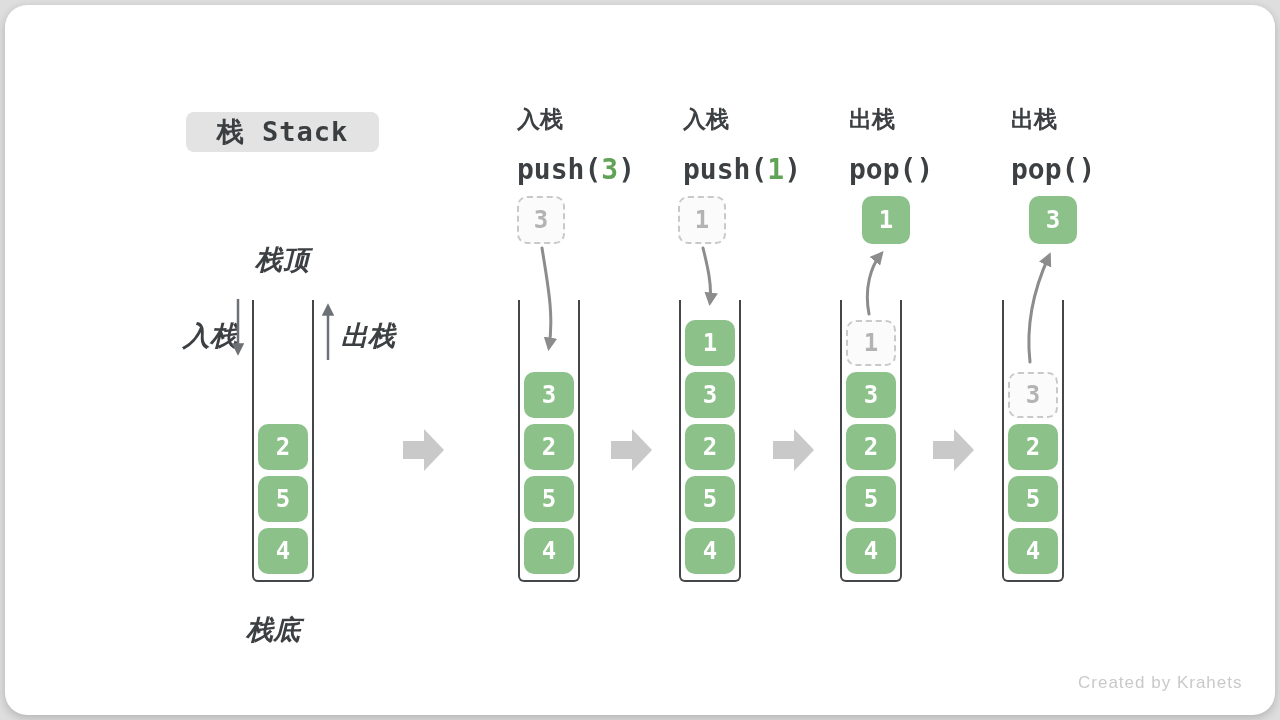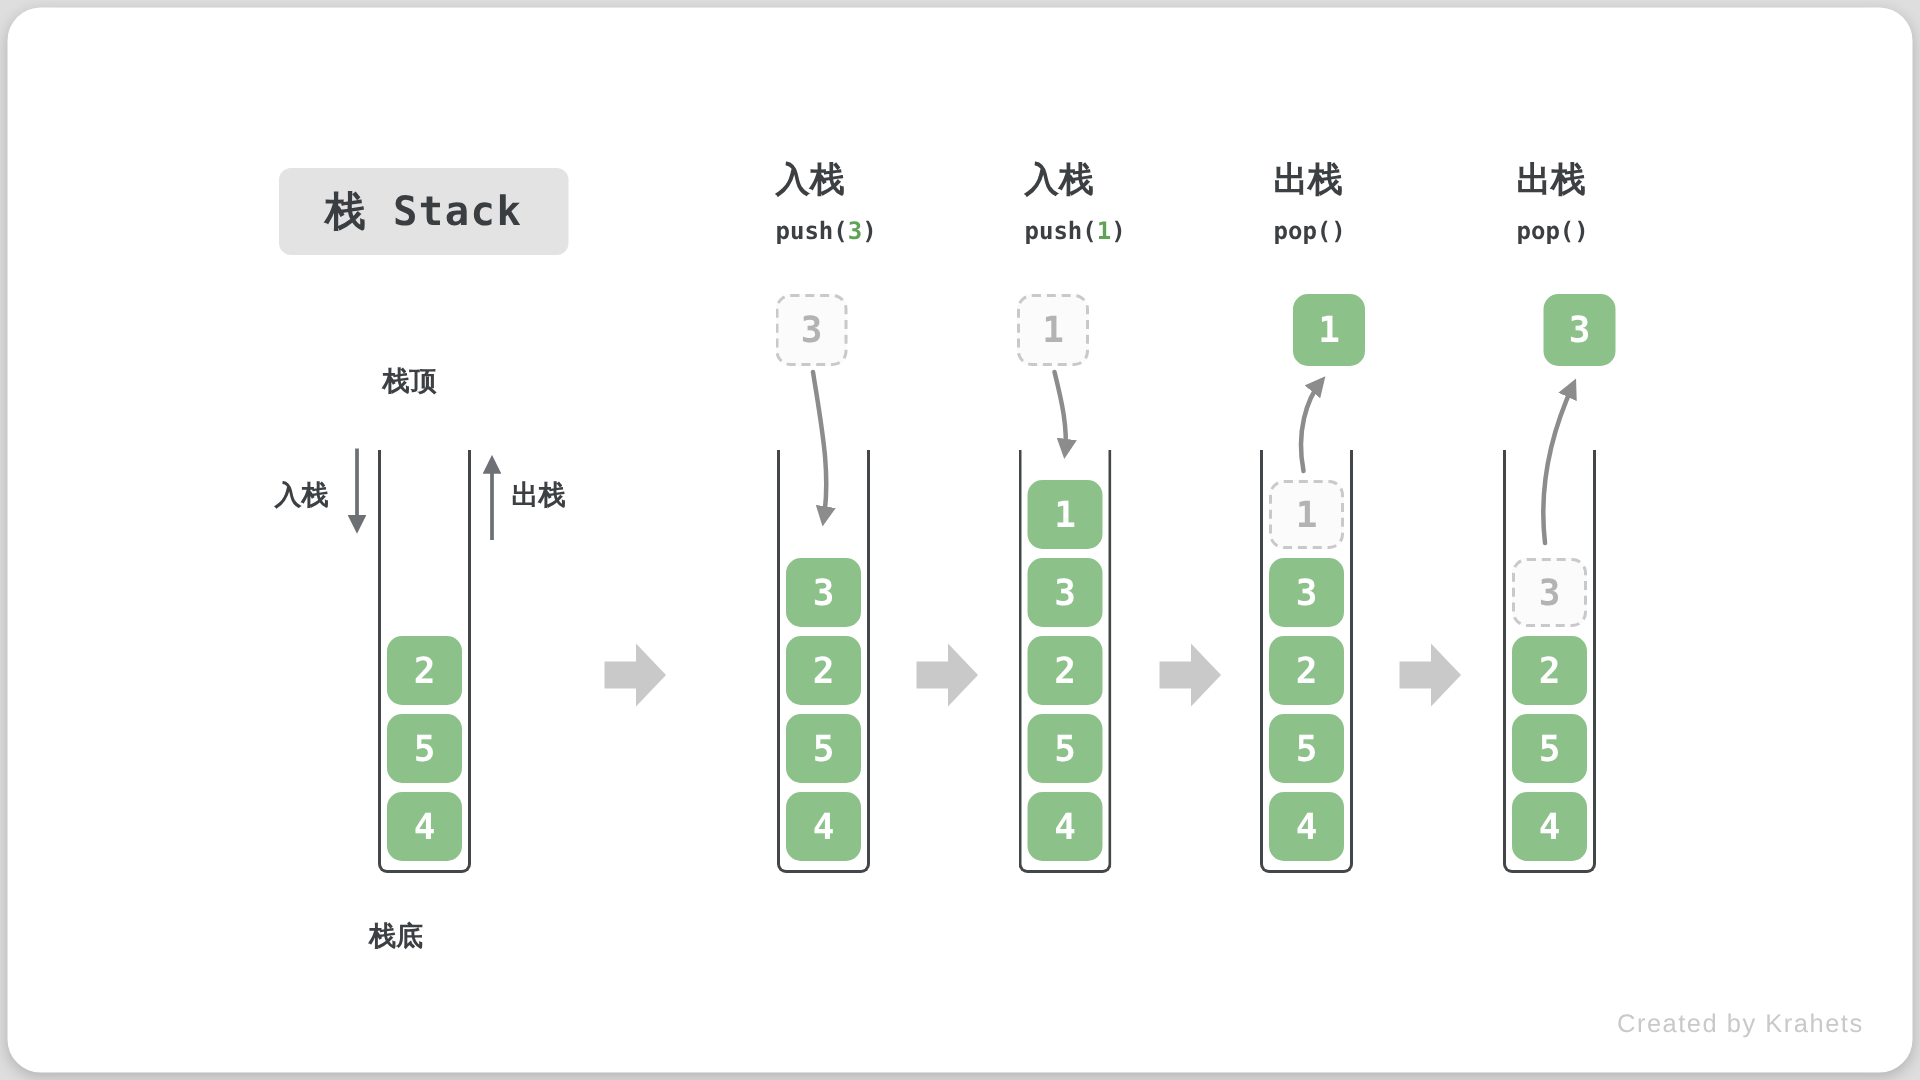--- a/index.html
+++ b/index.html
@@ -10,33 +10,33 @@
   }
   .page{position:relative;width:1280px;height:720px;overflow:hidden;background:#dedede;}
   .card{
     position:absolute;left:5px;top:5px;width:1270px;height:710px;
     background:#ffffff;border-radius:22px;
     box-shadow:0 3px 10px rgba(0,0,0,.20);
   }
 
   
   .title-box{
-    position:absolute;left:186px;top:112px;width:193px;height:58px;
+    position:absolute;left:186px;top:112px;width:193px;height:40px;
     background:#e3e3e3;border-radius:8px;
     display:flex;align-items:center;justify-content:center;
     font-family:"DejaVu Sans Mono","Liberation Mono",monospace;
     font-size:27px;font-weight:700;color:#3b3e40;letter-spacing:1px;
   }
 
   
   .op{position:absolute;top:104px;}
   .op-cn{font-size:23px;font-weight:700;color:#3c4043;line-height:30px;}
   .op-code{
-    margin-top:5px;font-family:"DejaVu Sans Mono","Liberation Mono",monospace;
-    font-size:16px;font-weight:600;color:#3c4043;line-height:30px;text-align:center;
+    margin-top:21px;font-family:"DejaVu Sans Mono","Liberation Mono",monospace;
+    font-size:28px;font-weight:600;color:#3c4043;line-height:30px;text-align:center;
   }
   .op-code .arg{color:#5fa356;font-weight:700;}
 
   
   .fbox{
     position:absolute;top:196px;width:48px;height:48px;border-radius:10px;
     display:flex;align-items:center;justify-content:center;
     font-family:"DejaVu Sans Mono","Liberation Mono",monospace;
     font-size:24px;font-weight:700;box-sizing:border-box;
   }
@@ -53,21 +53,21 @@
     position:absolute;left:4px;width:50px;height:46px;border-radius:10px;
     background:#8cc18a;color:#ffffff;box-sizing:border-box;
     display:flex;align-items:center;justify-content:center;
     font-family:"DejaVu Sans Mono","Liberation Mono",monospace;
     font-size:24px;font-weight:700;
   }
   .cell.dashed{background:#fbfbfb;border:2px dashed #c9c9c9;color:#b3b3b3;}
   .s1{top:20px}.s2{top:72px}.s3{top:124px}.s4{top:176px}.s5{top:228px}
 
   
-  .lbl{position:absolute;font-size:18px;font-weight:700;color:#3c4043;white-space:nowrap;}
+  .lbl{position:absolute;font-size:27px;font-weight:700;color:#3c4043;white-space:nowrap;font-style:italic;}
 
   .arrows{position:absolute;left:0;top:0;width:1280px;height:720px;pointer-events:none;}
 
   .credit{
     position:absolute;left:1078px;top:673px;
     font-family:Liberation Sans, sans-serif;
     font-size:17px;color:#c9c9c9;letter-spacing:1px;
   }
 </style>
 </head>

